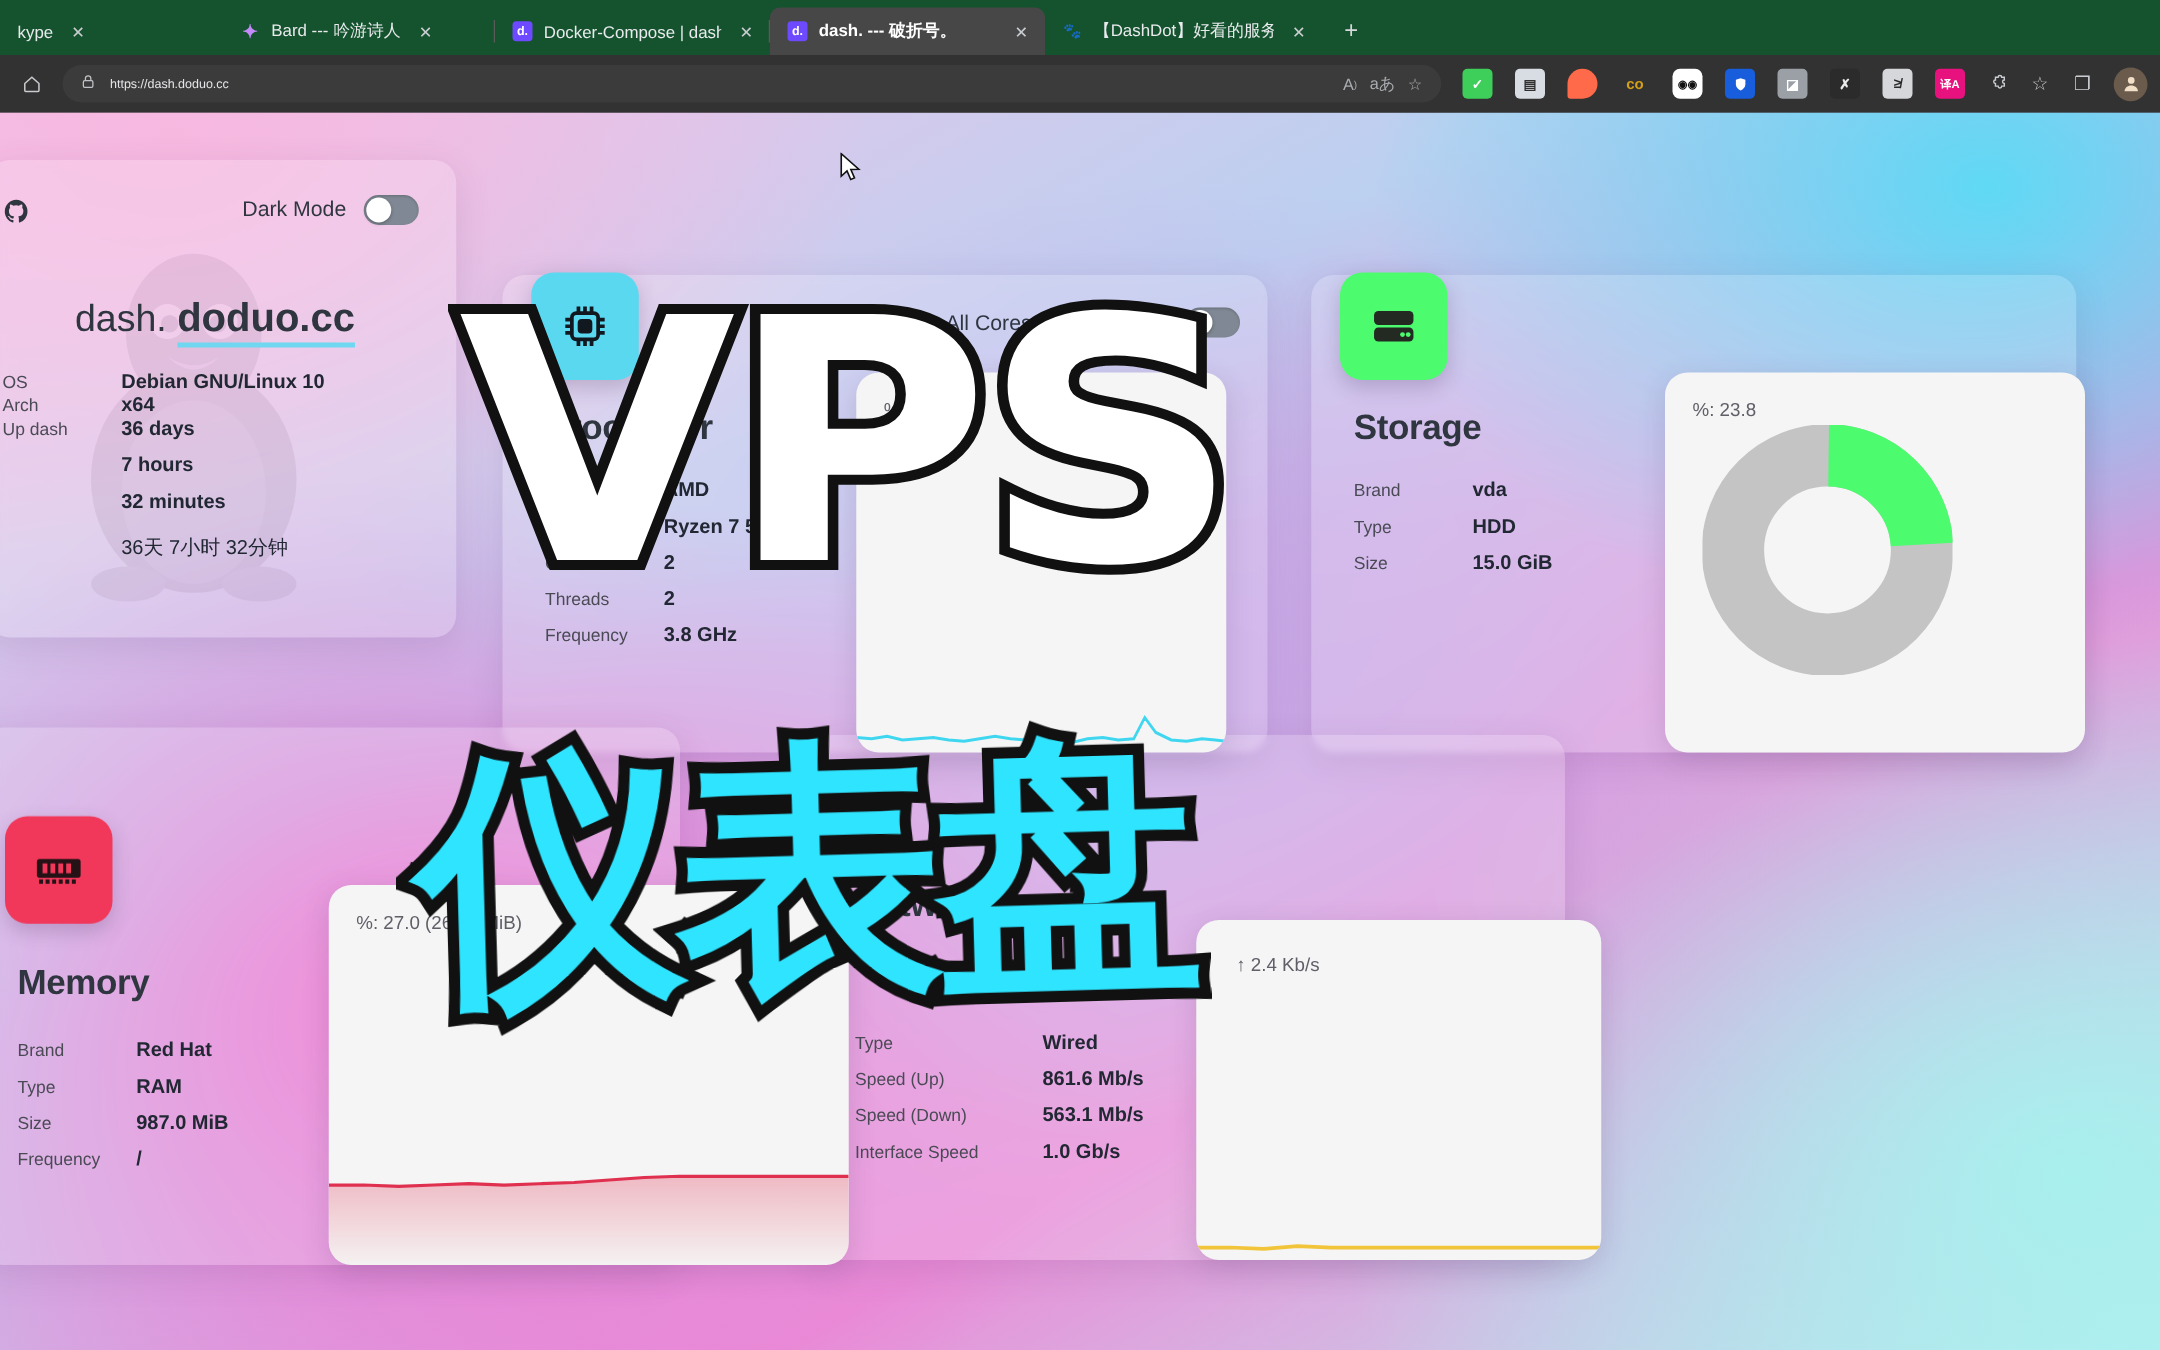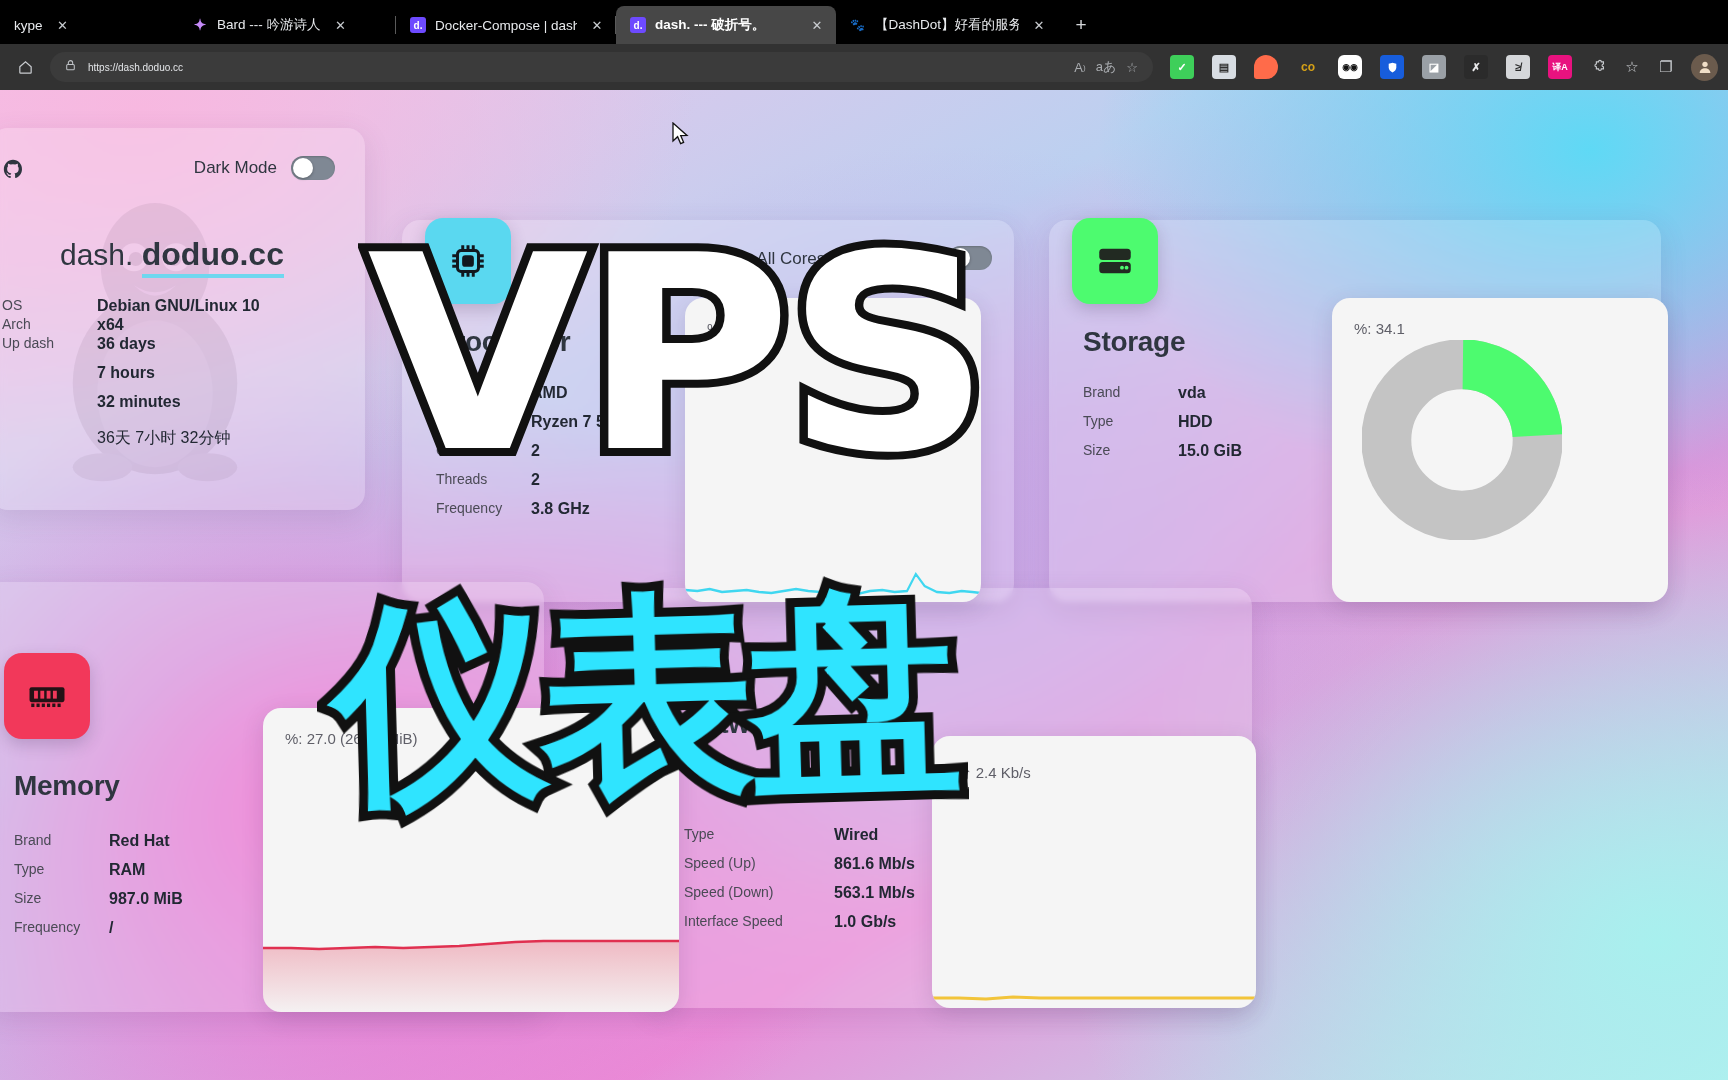--- a/index.html
+++ b/index.html
@@ -9,21 +9,21 @@
     overflow: hidden;
     font-family: "Liberation Sans", sans-serif;
     background: #202124;
   }
 
   
   .browser { width: 1728px; height: 1080px; position: relative; }
 
   .tabstrip {
     height: 44px;
-    background: #000000;
+    background: #14532d;
     display: flex;
     align-items: flex-end;
     padding-left: 0;
     position: relative;
     z-index: 40;
   }
   .tab {
     height: 38px;
     display: flex;
     align-items: center;
@@ -282,21 +282,21 @@
   .storageChart { left: 1332px; top: 208px; width: 336px; height: 304px; }
   .donut { position: absolute; left: 30px; top: 42px; width: 200px; height: 200px; }
 
   
   .memCard { left: -16px; top: 492px; width: 560px; height: 430px; }
   .memBadge { left: 4px; top: 563px; background: #f2385a; }
   .memChart { left: 263px; top: 618px; width: 416px; height: 304px; padding-left: 36px; }
 
   
   .netCard { left: 648px; top: 498px; width: 604px; height: 420px; }
-  .netChart1 { left: 932px; top: 646px; width: 324px; height: 272px; }
+  .netChart1 { left: 957px; top: 646px; width: 324px; height: 272px; }
   .netChart2 { left: 1270px; top: 646px; width: 340px; height: 272px; }
 
   
   .overlay-vps {
     position: absolute;
     left: 367px; top: 130px;
     font-size: 270px;
     font-weight: bold;
     font-family: "DejaVu Sans", sans-serif;
     color: #ffffff;
@@ -522,21 +522,21 @@
       <div class="badge storageBadge">
         <svg viewBox="0 0 24 24" fill="#222a22">
           <rect x="3" y="5" width="18" height="6.4" rx="2"></rect>
           <rect x="3" y="12.6" width="18" height="6.4" rx="2"></rect>
           <circle cx="16" cy="15.8" r="1.1" fill="#4dfb6f"></circle>
           <circle cx="18.6" cy="15.8" r="1.1" fill="#4dfb6f"></circle>
         </svg>
       </div>
 
       <div class="chartbox storageChart">
-        <span class="chart-label">%: 34.1</span>
+        <span class="chart-label">%: 23.8</span>
         <svg class="donut" viewBox="0 0 42 42">
           <circle cx="21" cy="21" r="15.9" fill="none" stroke="#c4c4c4" stroke-width="10.5"></circle>
           <circle cx="21" cy="21" r="15.9" fill="none" stroke="#4dfb6f" stroke-width="10.5" stroke-dasharray="23.8 76.2" stroke-dashoffset="25" transform="rotate(0 21 21)"></circle>
         </svg>
       </div>
 
       <div class="card memCard">
         <div class="card-title" style="position:absolute;left:30px;top:188px;">Memory</div>
         <div class="kv" style="position:absolute;left:30px;top:250px;grid-template-columns:95px 1fr;">
           <span class="k">Brand</span>

